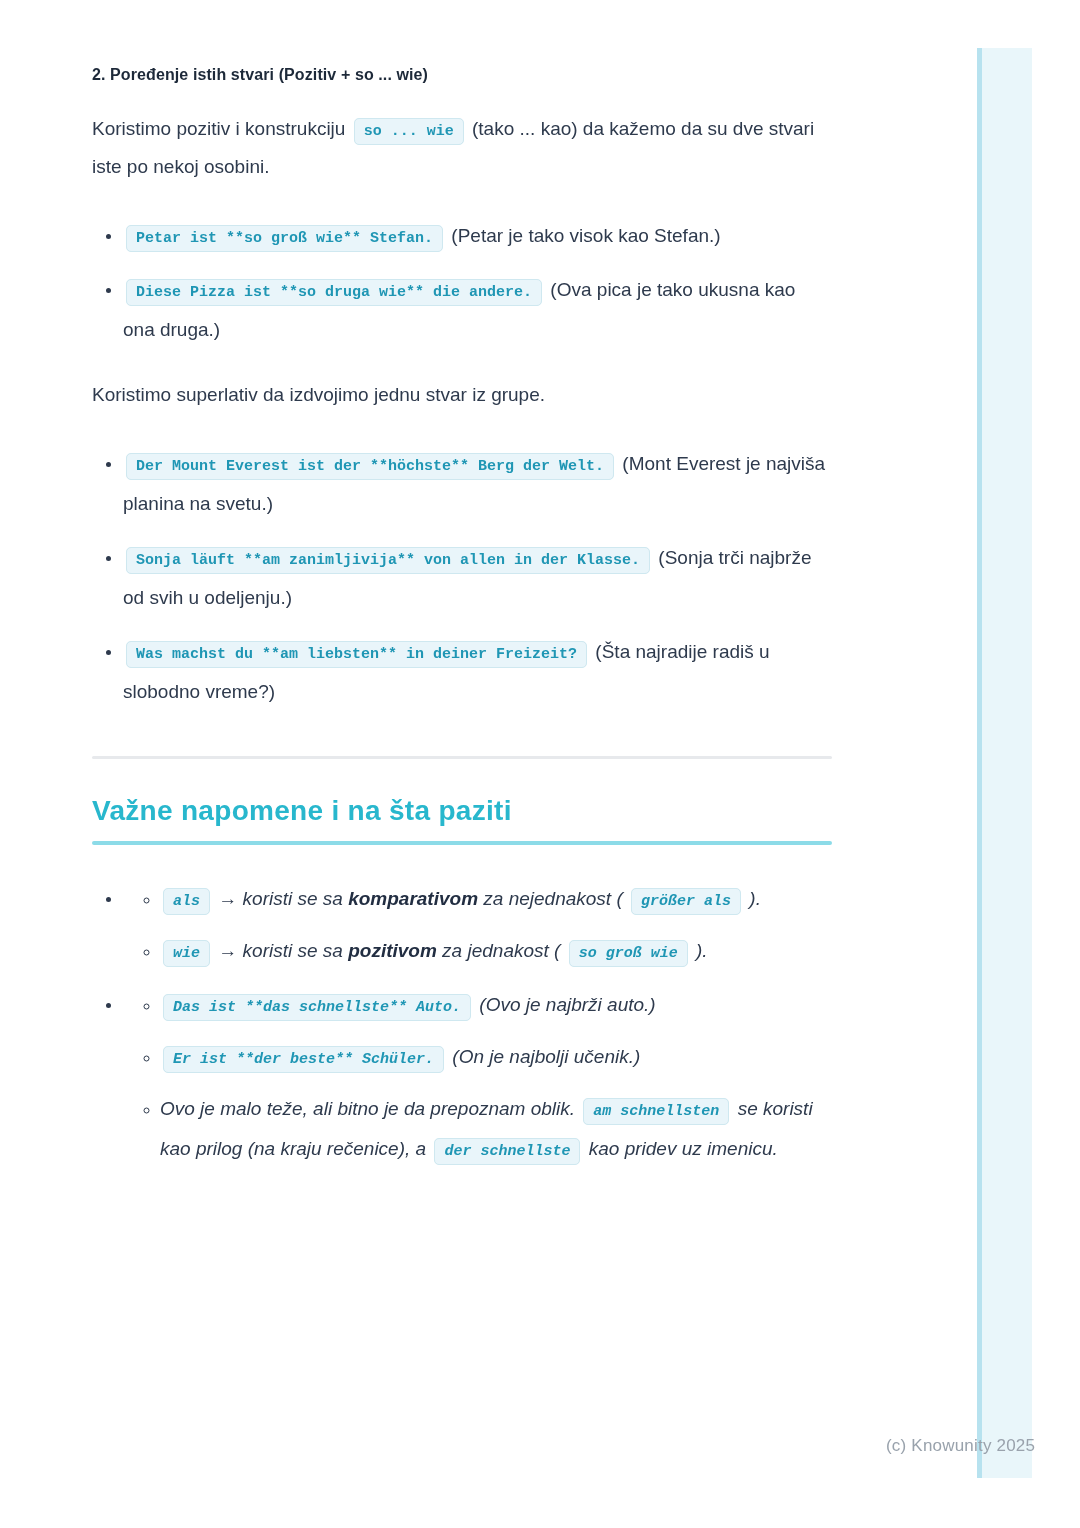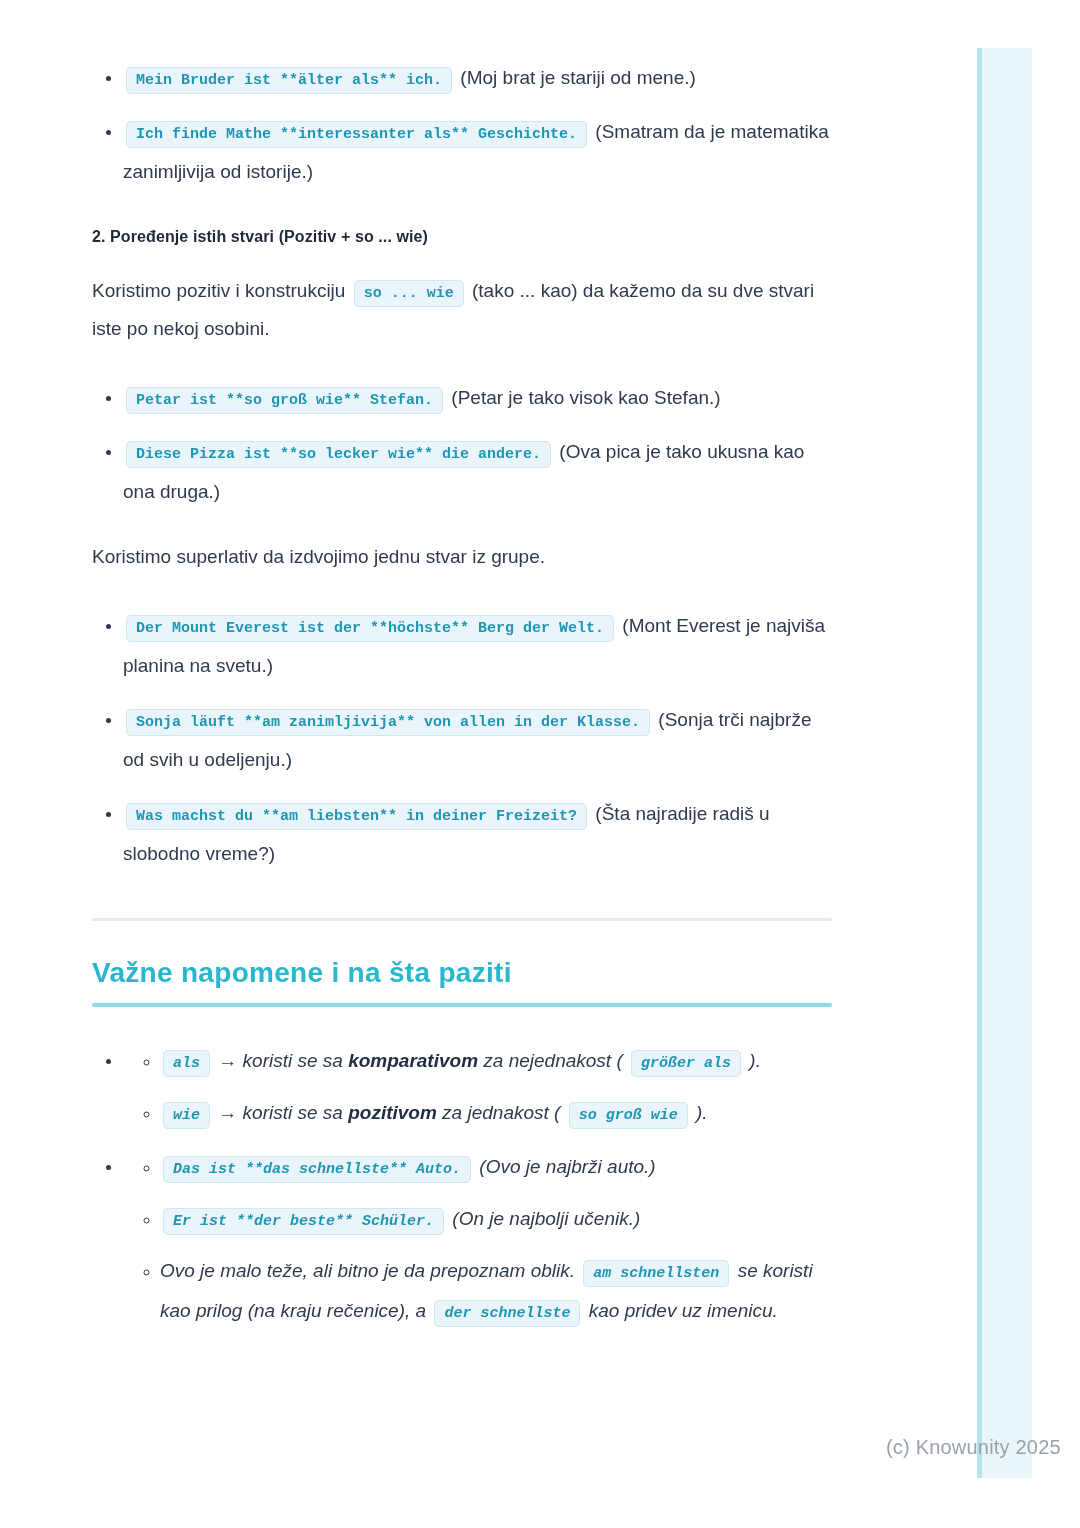--- a/index.html
+++ b/index.html
@@ -31,38 +31,34 @@
   .seg-t { font-weight:400; }
   .seg-b { font-weight:700; color:#222e42; }
   .seg-c { font-family:"Liberation Mono","DejaVu Sans Mono",monospace; font-size:15px; font-weight:700;
     color:#1f96b4; background:#e9f5fa; border:1px solid #cfe8f0; border-radius:5px;
     padding:4px 9px; margin:0 3px; line-height:1.2; white-space:pre-wrap;
     box-decoration-break:clone; -webkit-box-decoration-break:clone; }
 
   .page-strip { position:absolute; left:977px; top:48px; width:55px; height:1430px;
     background:#e9f6fa; border-left:5px solid #b7e2ef; }
 
-  .copyright { position:absolute; left:886px; top:1436px; font-size:20px; color:#99a2ac;
+  .copyright { position:absolute; left:886px; top:1436px; font-size:17px; color:#99a2ac;
     letter-spacing:0.2px; z-index:2; }
 </style>
 </head>
 <body>
 
 <main class="content">
 
-  <ul class="l1">
-    <li><span class="seg-c">Mein Bruder ist **älter als** ich.</span><span class="seg-t"> (Moj brat je stariji od mene.)</span></li>
-    <li><span class="seg-c">Ich finde Mathe **interessanter als** Geschichte.</span><span class="seg-t"> (Smatram da je matematika zanimljivija od istorije.)</span></li>
-  </ul>
 
   <h3 class="sec-heading">2. Poređenje istih stvari (Pozitiv + so ... wie)</h3>
   <p class="body-para"><span class="seg-t">Koristimo pozitiv i konstrukciju </span><span class="seg-c">so ... wie</span><span class="seg-t"> (tako ... kao) da kažemo da su dve stvari iste po nekoj osobini.</span></p>
   <ul class="l1">
     <li><span class="seg-c">Petar ist **so groß wie** Stefan.</span><span class="seg-t"> (Petar je tako visok kao Stefan.)</span></li>
-    <li><span class="seg-c">Diese Pizza ist **so lecker wie** die andere.</span><span class="seg-t"> (Ova pica je tako ukusna kao ona druga.)</span></li>
+    <li><span class="seg-c">Diese Pizza ist **so druga wie** die andere.</span><span class="seg-t"> (Ova pica je tako ukusna kao ona druga.)</span></li>
   </ul>
 
   <p class="body-para"><span class="seg-t">Koristimo superlativ da izdvojimo jednu stvar iz grupe.</span></p>
   <ul class="l1">
     <li><span class="seg-c">Der Mount Everest ist der **höchste** Berg der Welt.</span><span class="seg-t"> (Mont Everest je najviša planina na svetu.)</span></li>
     <li><span class="seg-c">Sonja läuft **am zanimljivija** von allen in der Klasse.</span><span class="seg-t"> (Sonja trči najbrže od svih u odeljenju.)</span></li>
     <li><span class="seg-c">Was machst du **am liebsten** in deiner Freizeit?</span><span class="seg-t"> (Šta najradije radiš u slobodno vreme?)</span></li>
   </ul>
 
   <hr class="divider">

